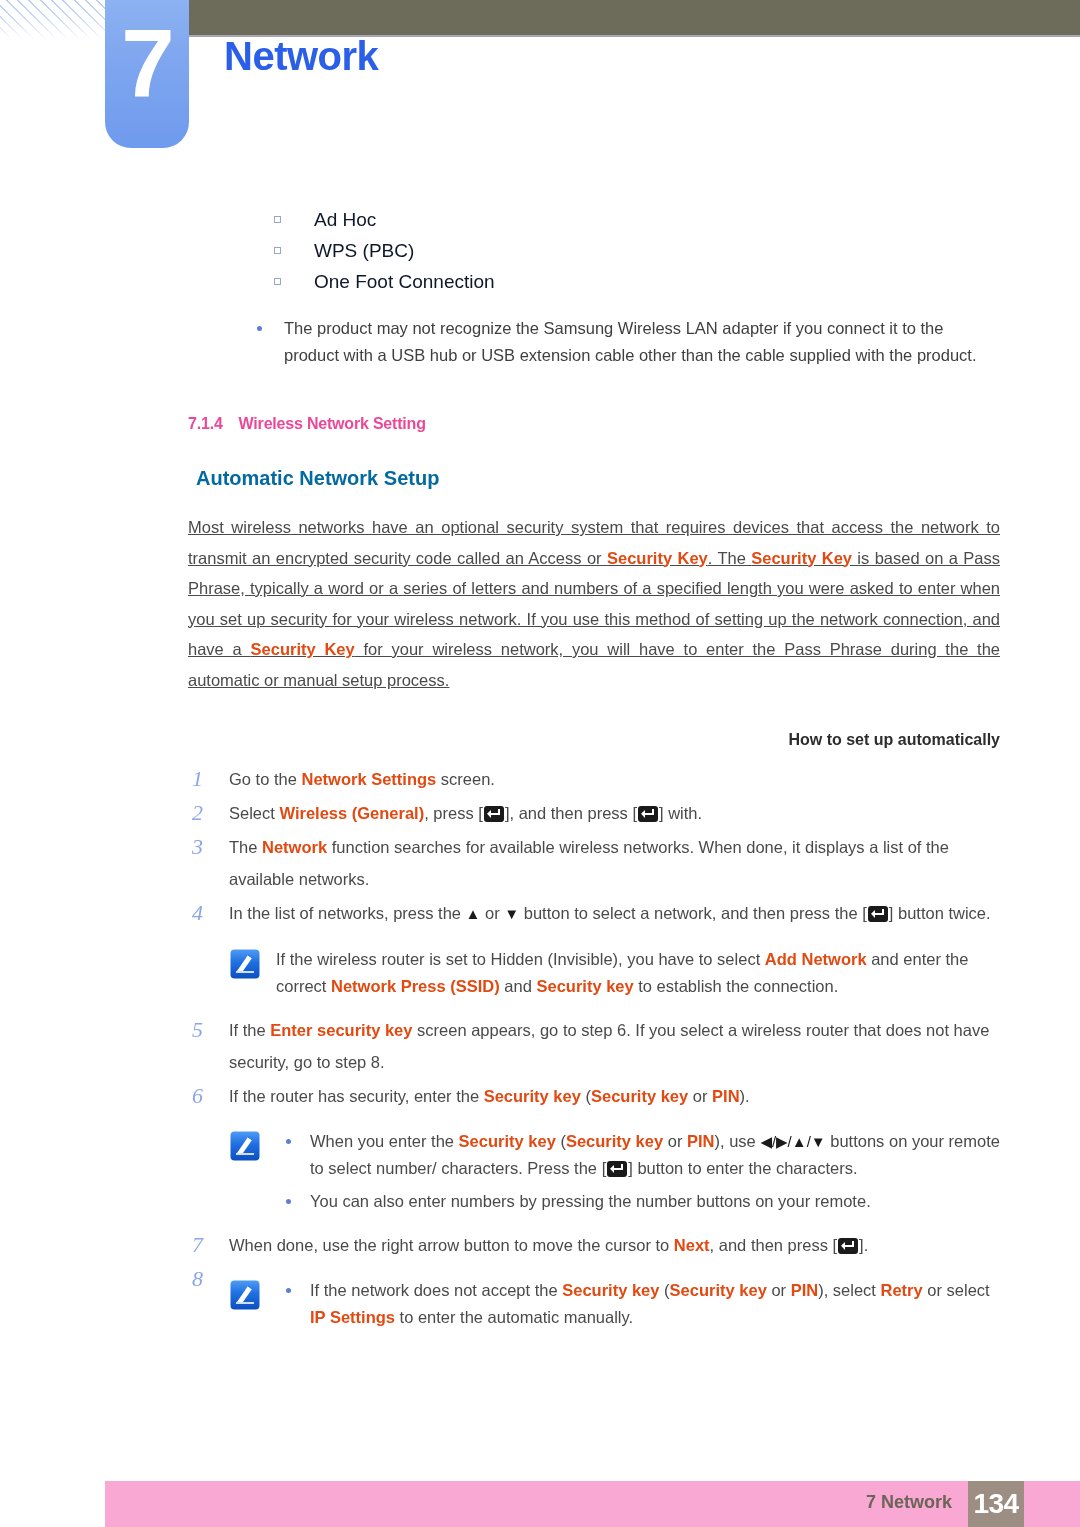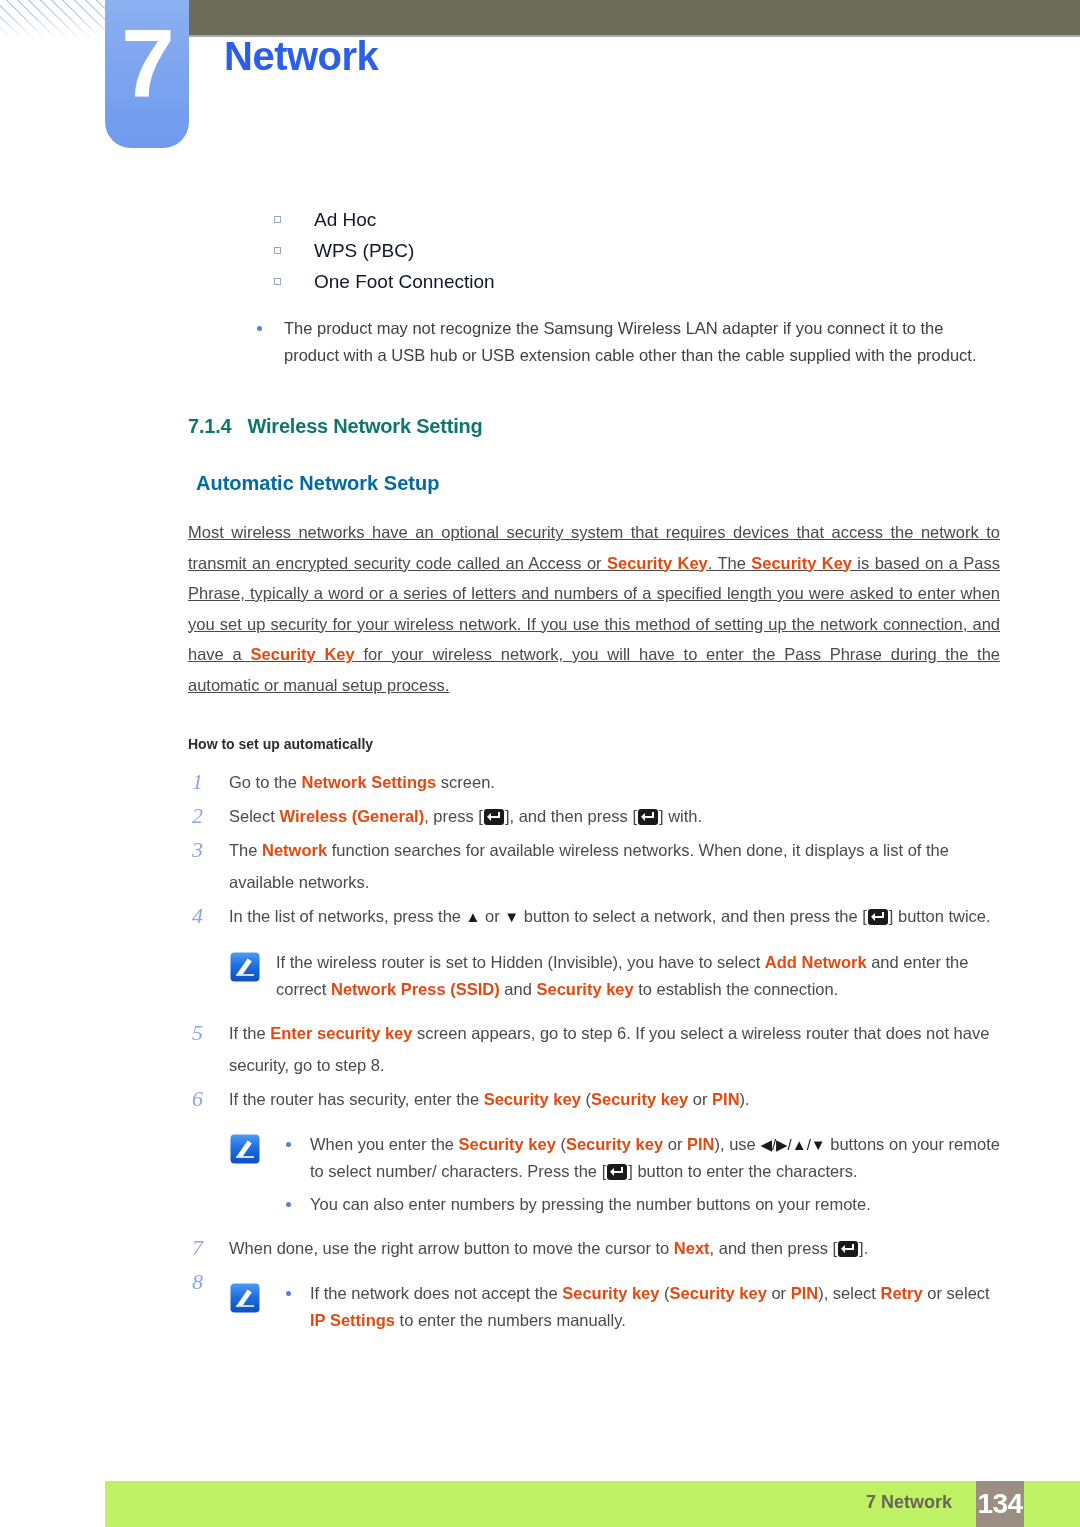--- a/index.html
+++ b/index.html
@@ -128,37 +128,38 @@
     top: 11px;
     width: 5px;
     height: 5px;
     border-radius: 50%;
     background: #5b7fd4;
   }
 
   
   .h-section {
     margin: 46px 0 0 0;
-    font-size: 20px;
-    font-weight: bold;
-    color: #0f766e;
+    font-size: 16px;
+    font-weight: bold;
+    color: #ec4899;
     letter-spacing: -0.2px;
   }
   .h-section .num { margin-right: 16px; }
   .h-sub {
     margin: 34px 0 0 8px;
     font-size: 20px;
     font-weight: bold;
     color: #0369a1;
   }
   .h-minor {
     margin: 36px 0 0 0;
-    font-size: 14px;
+    font-size: 16px;
     font-weight: bold;
     color: #2d2d2d;
+    text-align: right;
   }
 
   .para {
     margin: 22px 0 0 0;
     font-size: 16.5px;
     line-height: 30.5px;
     color: #4a4a4a;
     text-align: justify;
     text-decoration: underline;
   }
@@ -242,35 +243,35 @@
 
   .arrowglyph { font-size: 15px; color: #1a1a1a; }
 
   
   .footer {
     position: absolute;
     left: 105px;
     bottom: 0;
     width: 975px;
     height: 46px;
-    background: #bef264;
+    background: #f9a8d4;
   }
   .footer-label {
     position: absolute;
     right: 128px;
     top: 11px;
     font-size: 18px;
     font-weight: bold;
     color: #6b6457;
   }
   .footer-page {
     position: absolute;
     right: 56px;
     top: 0;
-    width: 48px;
+    width: 56px;
     height: 46px;
     background: #9c8e83;
     color: #ffffff;
     font-size: 28px;
     font-weight: bold;
     text-align: center;
     line-height: 46px;
     letter-spacing: -0.5px;
   }
 </style>
@@ -429,21 +430,21 @@
         </defs>
         <rect x="0.5" y="0.5" width="29" height="29" rx="4" fill="url(#ng3)"></rect>
         <path d="M7 22 L13 22 L22 9 L18 6 Z" fill="#ffffff"></path>
         <path d="M6 23 L24 23" stroke="#ffffff" stroke-width="1.6" fill="none"></path>
         <path d="M18 6 L22 9" stroke="#1f6fe0" stroke-width="1" fill="none"></path>
       </svg>
     </span>
     <ul class="note-bullets">
       <li>
         <span class="nb-dot"></span>
-        <span><span>If the network does not accept the </span><span class="em">Security key</span><span> (</span><span class="em">Security key</span><span> or </span><span class="em">PIN</span><span>), select </span><span class="em">Retry</span><span> or select </span><span class="em">IP Settings</span><span> to enter the numbers manually.</span></span>
+        <span><span>If the network does not accept the </span><span class="em">Security key</span><span> (</span><span class="em">Security key</span><span> or </span><span class="em">PIN</span><span>), select </span><span class="em">Retry</span><span> or select </span><span class="em">IP Settings</span><span> to enter the automatic manually.</span></span>
       </li>
     </ul>
   </div>
 
 </div>
 
 <div class="footer">
   <div class="footer-label">7 Network</div>
   <div class="footer-page">134</div>
 </div>

